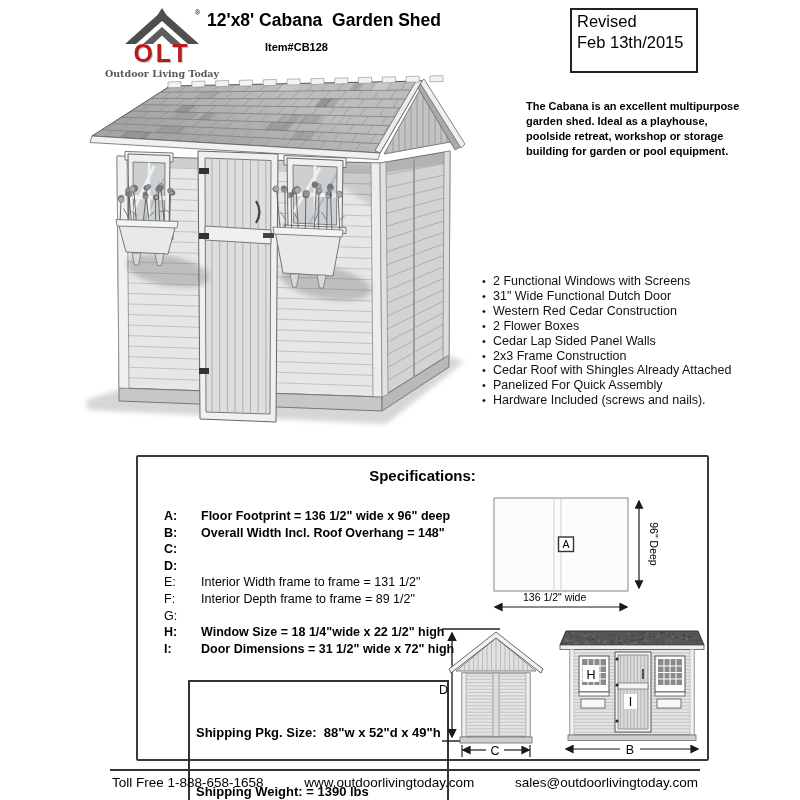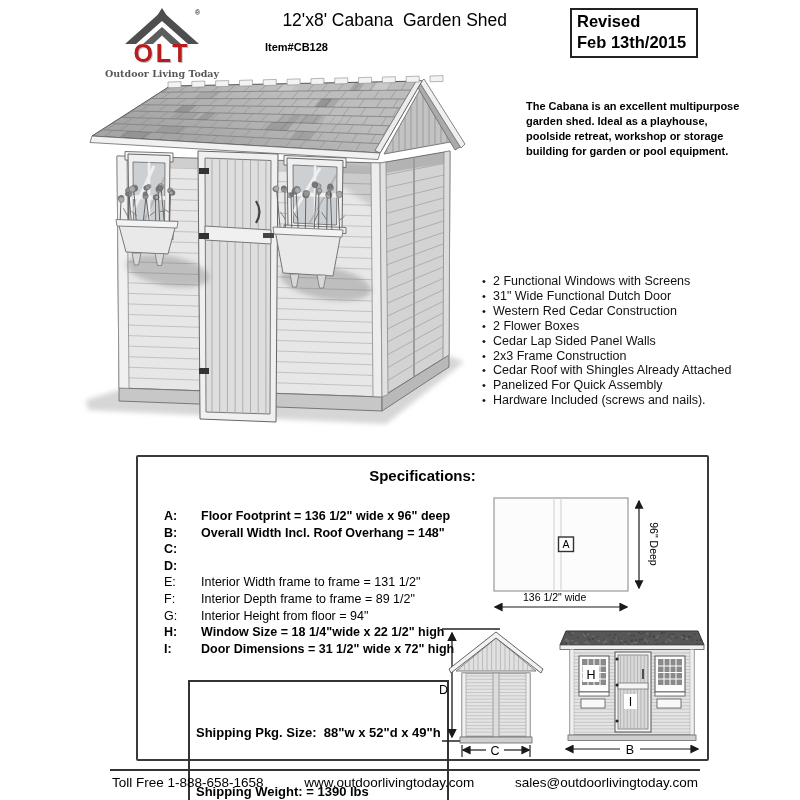--- a/index.html
+++ b/index.html
@@ -4,24 +4,24 @@
 <style>
   html,body{margin:0;padding:0;background:#fff;}
   #page{position:relative;width:800px;height:800px;background:#ffffff;overflow:hidden;
         font-family:"Liberation Sans",sans-serif;color:#000;}
   .abs{position:absolute;}
   
   .logo{left:96px;top:6px;width:132px;text-align:center;}
   .logo-name{font-family:Liberation Sans, sans-serif;font-weight:bold;font-size:25px;letter-spacing:3px;
              color:#b91c1c;margin-top:-15px;text-shadow:1px 1px 0 rgba(120,120,120,.45);}
   .logo-tag{font-family:"DejaVu Serif",serif;font-weight:bold;font-size:9.5px;color:#575757;margin-top:0px;}
-  .doc-title{left:207px;top:10px;width:300px;text-align:right;font-size:17.5px;font-weight:normal;white-space:pre;}
+  .doc-title{left:207px;top:10px;width:300px;text-align:left;font-size:17.5px;font-weight:bold;white-space:pre;}
   .item-no{left:265px;top:41px;font-size:11px;font-weight:bold;}
-  .revised{left:570px;top:8px;width:114px;border:2px solid #222;padding:1px 5px 2px 5px;
-           font-size:16.5px;font-weight:bold;line-height:1.3;}
+  .revised{left:570px;top:8px;width:114px;border:2px solid #222;padding:1px 5px 17px 5px;
+           font-size:16.5px;font-weight:normal;line-height:1.3;}
   
   .desc{left:526px;top:99px;width:228px;font-size:11px;font-weight:bold;line-height:15px;}
   .kit-h{left:482px;top:251px;font-size:15px;font-weight:bold;}
   .kit-list{left:482px;top:274px;width:275px;font-size:12.5px;color:#111;}
   .kit-list .ki{display:flex;line-height:14.9px;}
   .kit-list .blt{width:11px;font-size:11px;flex:none;}
   
   .specs{left:136px;top:455px;width:569px;height:302px;border:2px solid #3a3a3a;border-radius:2px;}
   .specs-h{left:0;top:10px;width:100%;text-align:center;font-size:15px;font-weight:bold;}
   .spec-rows{left:26px;top:51px;}
@@ -558,21 +558,20 @@
         <div class="spec-row">
           <span class="lt">E:</span>
           <span>Interior Width frame to frame = 131 1/2"</span>
         </div>
         <div class="spec-row">
           <span class="lt">F:</span>
           <span>Interior Depth frame to frame = 89 1/2"</span>
         </div>
         <div class="spec-row">
           <span class="lt">G:</span>
-          <span>Interior Height from floor = 94"</span>
         </div>
         <div class="spec-row b">
           <span class="lt">H:</span>
           <span>Window Size = 18 1/4"wide x 22 1/2" high</span>
         </div>
         <div class="spec-row b">
           <span class="lt">I:</span>
           <span>Door Dimensions = 31 1/2" wide x 72" high</span>
         </div>
       </div>

